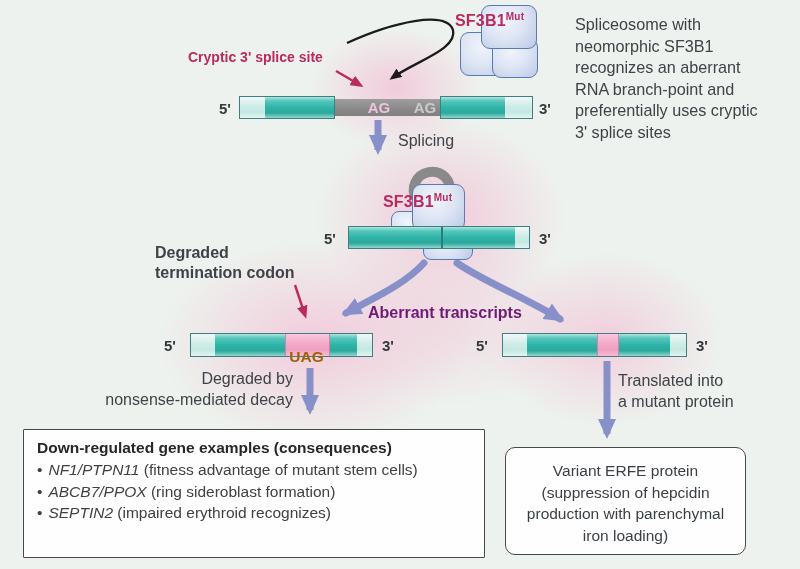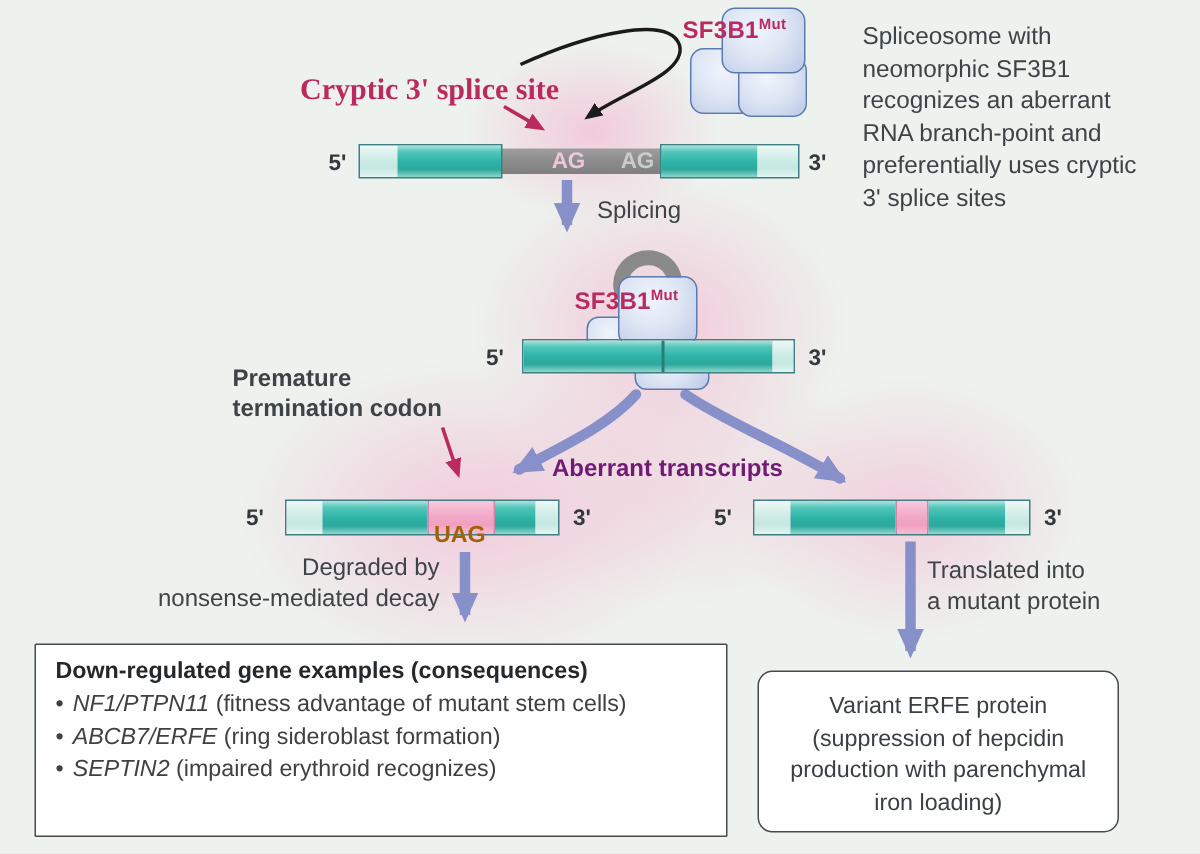--- a/index.html
+++ b/index.html
@@ -74,21 +74,21 @@
     <path d="M 607 361 L 607 434" fill="none" stroke="#8890ca" stroke-width="7" marker-end="url(#mpu)"></path>
   </svg>
 
   <div class="sp-box" style="left:460px;top:32px;width:52px;height:44px;"></div>
   <div class="sp-box" style="left:492px;top:38px;width:46px;height:40px;"></div>
   <div class="sp-box" style="left:481px;top:5px;width:56px;height:44px;"></div>
   <div class="sf-label" style="left:455px;top:11px;">
     <span class="crimson">SF3B1</span><sup class="crimson">Mut</sup>
   </div>
 
-  <div class="abs crimson" style="left:200px;top:49px;z-index:4;font-size:20px;font-family:Liberation Serif, serif;">Cryptic 3' splice site</div>
+  <div class="abs crimson" style="left:188px;top:49px;z-index:4;font-size:14px;">Cryptic 3' splice site</div>
 
   <div class="caption" style="left:575px;top:14px;width:215px;font-size:16.2px;line-height:21.6px;">Spliceosome with
 neomorphic SF3B1
 recognizes an aberrant
 RNA branch-point and
 preferentially uses cryptic
 3' splice sites</div>
 
   <div class="prime" style="left:219px;top:100px;">5'</div>
   <div class="intron" style="left:334px;top:99px;width:107px;height:17px;"></div>
@@ -113,21 +113,21 @@
     <span class="crimson">SF3B1</span><sup class="crimson">Mut</sup>
   </div>
   <div class="prime" style="left:324px;top:230px;">5'</div>
   <div class="bar" style="left:348px;top:226px;width:182px;height:23px;">
     <div class="seg teal" style="left:0;right:14px;"></div>
     <div class="seg lighttip" style="right:0;width:14px;"></div>
     <div class="seg" style="left:92px;width:2px;background:#2a7d79;"></div>
   </div>
   <div class="prime" style="left:539px;top:230px;">3'</div>
 
-  <div class="caption crimson" style="left:155px;top:243px;font-size:16px;line-height:20px;">Premature
+  <div class="caption crimson" style="left:155px;top:243px;font-size:16px;line-height:20px;">Degraded
 termination codon</div>
 
   <div class="caption heavy" style="left:368px;top:303px;font-size:16px;font-weight:bold;">Aberrant transcripts</div>
 
   <div class="prime" style="left:164px;top:337px;">5'</div>
   <div class="bar" style="left:190px;top:333px;width:183px;height:24px;">
     <div class="seg lighttip" style="left:0;width:24px;"></div>
     <div class="seg teal" style="left:24px;width:70px;"></div>
     <div class="seg pinkseg" style="left:94px;width:45px;"></div>
     <div class="seg teal" style="left:139px;width:27px;"></div>
@@ -150,21 +150,21 @@
 a mutant protein</div>
   <div class="caption" style="left:78px;top:369px;width:215px;text-align:right;">Degraded by
 nonsense-mediated decay</div>
 
   <div class="outbox" style="left:23px;top:429px;width:462px;height:129px;">
     <div class="title">Down-regulated gene examples (consequences)</div>
     <div class="gene-item">
       <span class="bullet">•</span><span class="gene">NF1/PTPN11</span><span class="desc"> (fitness advantage of mutant stem cells)</span>
     </div>
     <div class="gene-item">
-      <span class="bullet">•</span><span class="gene">ABCB7/ERFE</span><span class="desc"> (ring sideroblast formation)</span>
+      <span class="bullet">•</span><span class="gene">ABCB7/PPOX</span><span class="desc"> (ring sideroblast formation)</span>
     </div>
     <div class="gene-item">
       <span class="bullet">•</span><span class="gene">SEPTIN2</span><span class="desc"> (impaired erythroid recognizes)</span>
     </div>
   </div>
 
   <div class="outbox" style="left:505px;top:447px;width:241px;height:108px;border-radius:10px;">
     <div class="erfe-text">Variant ERFE protein
 (suppression of hepcidin
 production with parenchymal

